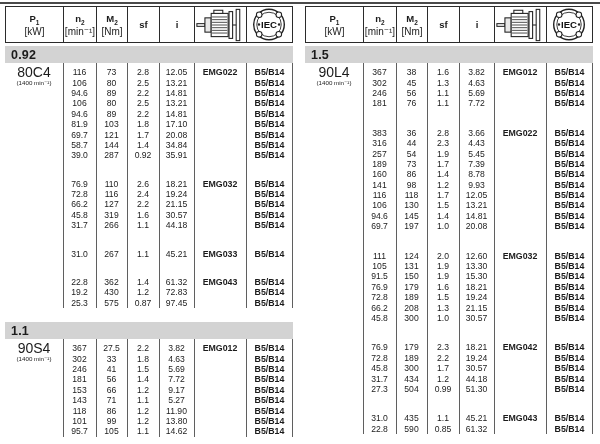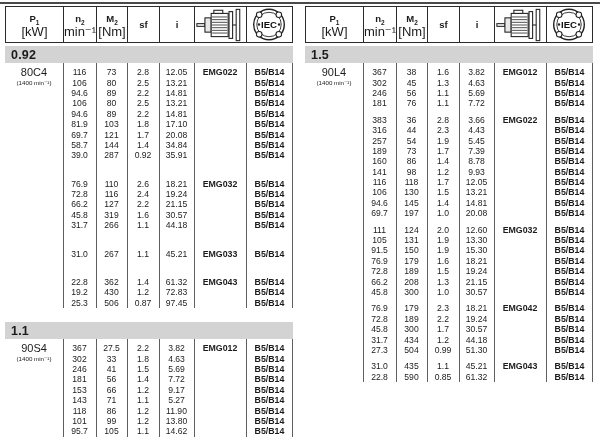--- a/index.html
+++ b/index.html
@@ -7,33 +7,33 @@
   .page{position:relative;width:600px;height:444px;overflow:hidden;background:#fff;}
   .top-rule{position:absolute;top:2px;left:0;width:600px;height:2px;background:#4a4a4a;}
   .spec-table{position:absolute;top:6px;width:288px;}
   .t0{left:5px;}
   .t1{left:305px;}
   .thead{height:37px;border:1px solid #2b2b2b;box-sizing:border-box;display:grid;grid-template-columns:57px 33px 31px 32px 35px 52px 45px;}
   .th{border-left:1px solid #2b2b2b;display:flex;flex-direction:column;align-items:center;justify-content:center;overflow:hidden;}
   .th:first-child{border-left:none;}
   .sym{font-weight:bold;font-size:9.5px;line-height:11px;text-align:center;}
   .sym sub{font-size:6.5px;}
-  .unit{font-size:13px;line-height:9px;text-align:center;}
+  .unit{font-size:10px;line-height:9px;text-align:center;}
   .power-bar{margin-top:3px;height:17px;background:#d3d3d3;display:flex;align-items:center;padding-left:6px;box-sizing:border-box;}
   .power-bar.mt{margin-top:14px;}
   .pw{font-weight:bold;font-size:12.5px;letter-spacing:0.2px;}
   .tbody{position:relative;padding-top:4px;}
   .vline{position:absolute;top:0;bottom:0;width:1px;background:#5f5f5f;}
   .block + .block{margin-top:18px;}
-  .t1 .block + .block{margin-top:6px;}
+  .t1 .block + .block{margin-top:19px;}
   .row{display:grid;grid-template-columns:58px 33px 31px 32px 35px 52px 47px;height:10.4px;align-items:center;}
   .cell{font-size:8.6px;line-height:10px;text-align:center;white-space:nowrap;}
   .cell.emg,.cell.iec{font-weight:bold;font-size:8.8px;}
   .label{display:flex;flex-direction:column;align-items:center;justify-content:center;}
-  .motor{font-size:11px;line-height:9px;}
+  .motor{font-size:14px;line-height:9px;}
   .speed{font-size:6.2px;line-height:7px;color:#222;}
   svg text{font-family:"Liberation Sans","DejaVu Sans",sans-serif;}
 </style>
 </head>
 <body>
 
 <div class="page">
   <div class="top-rule"></div>
 
   <div class="spec-table t0">
@@ -264,21 +264,21 @@
               <div class="cell">19.2</div>
               <div class="cell">430</div>
               <div class="cell">1.2</div>
               <div class="cell">72.83</div>
               <div class="cell emg"></div>
               <div class="cell iec">B5/B14</div>
             </div>
             <div class="row">
               <div class="cell label"></div>
               <div class="cell">25.3</div>
-              <div class="cell">506</div>
+              <div class="cell">575</div>
               <div class="cell">0.87</div>
               <div class="cell">97.45</div>
               <div class="cell emg"></div>
               <div class="cell iec">B5/B14</div>
             </div>
           </div>
         </div>
         <div class="power-bar mt">
           <div class="pw">1.1</div>
         </div>

